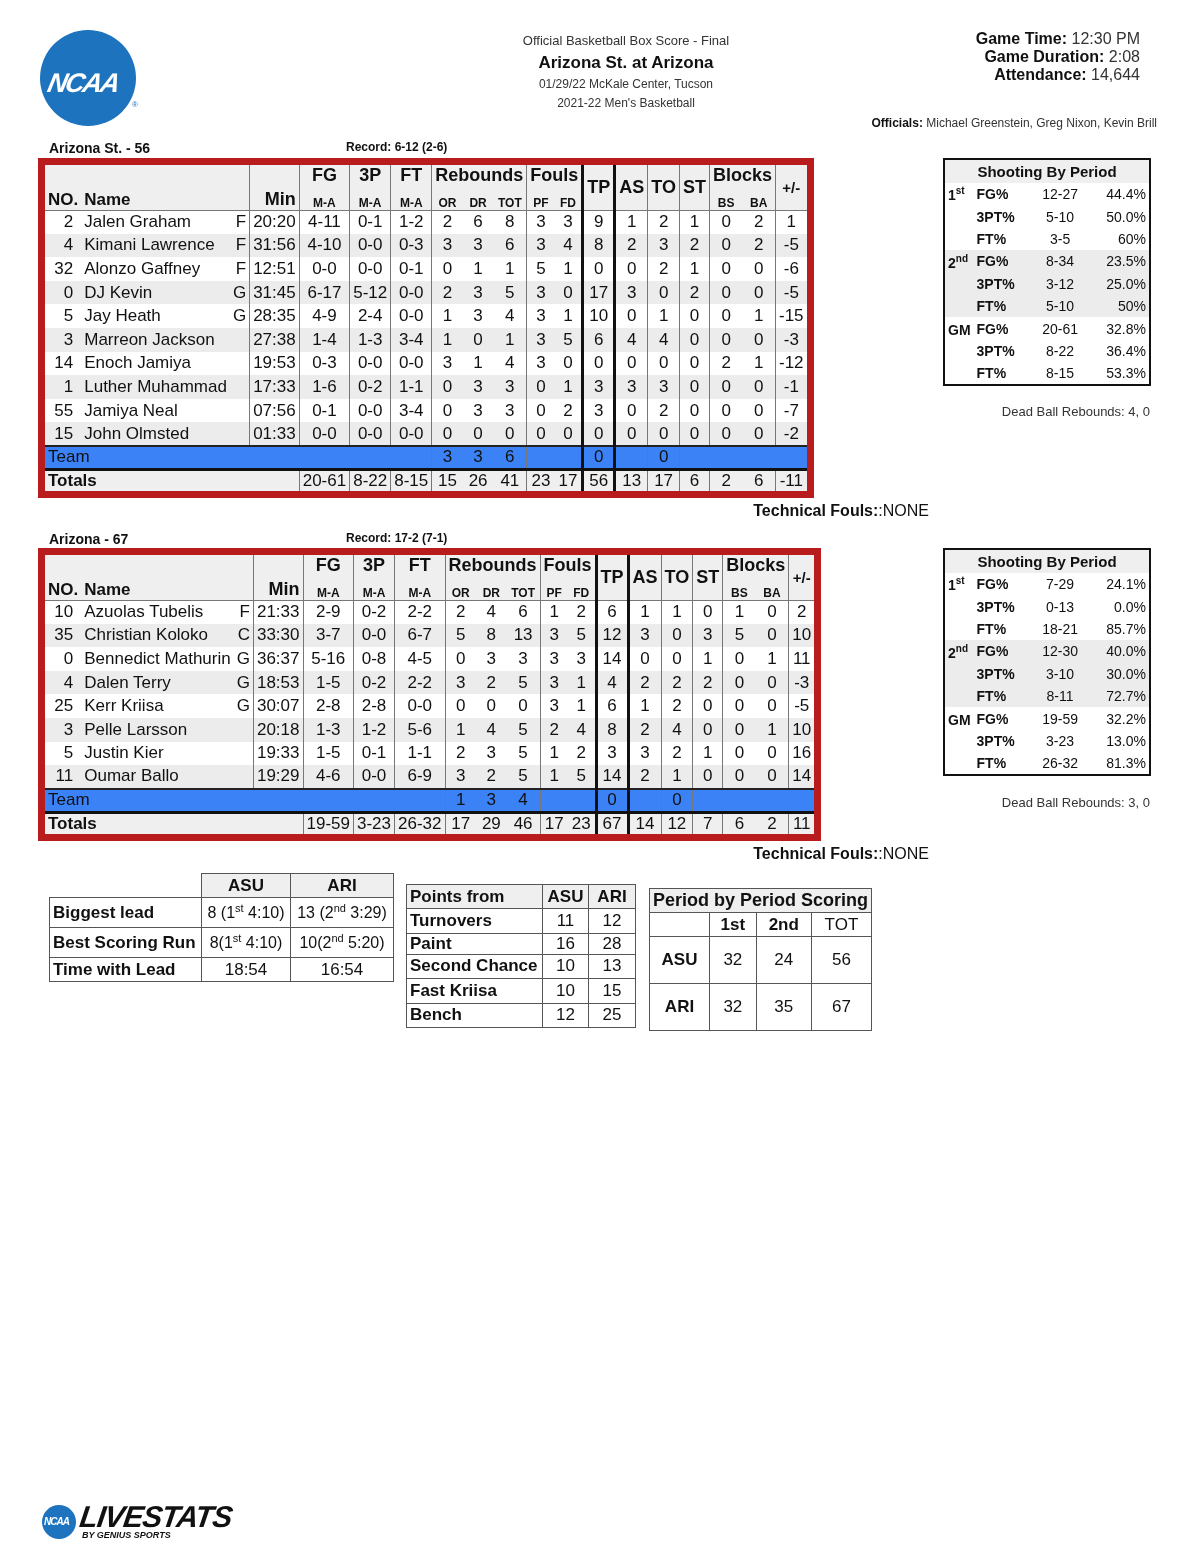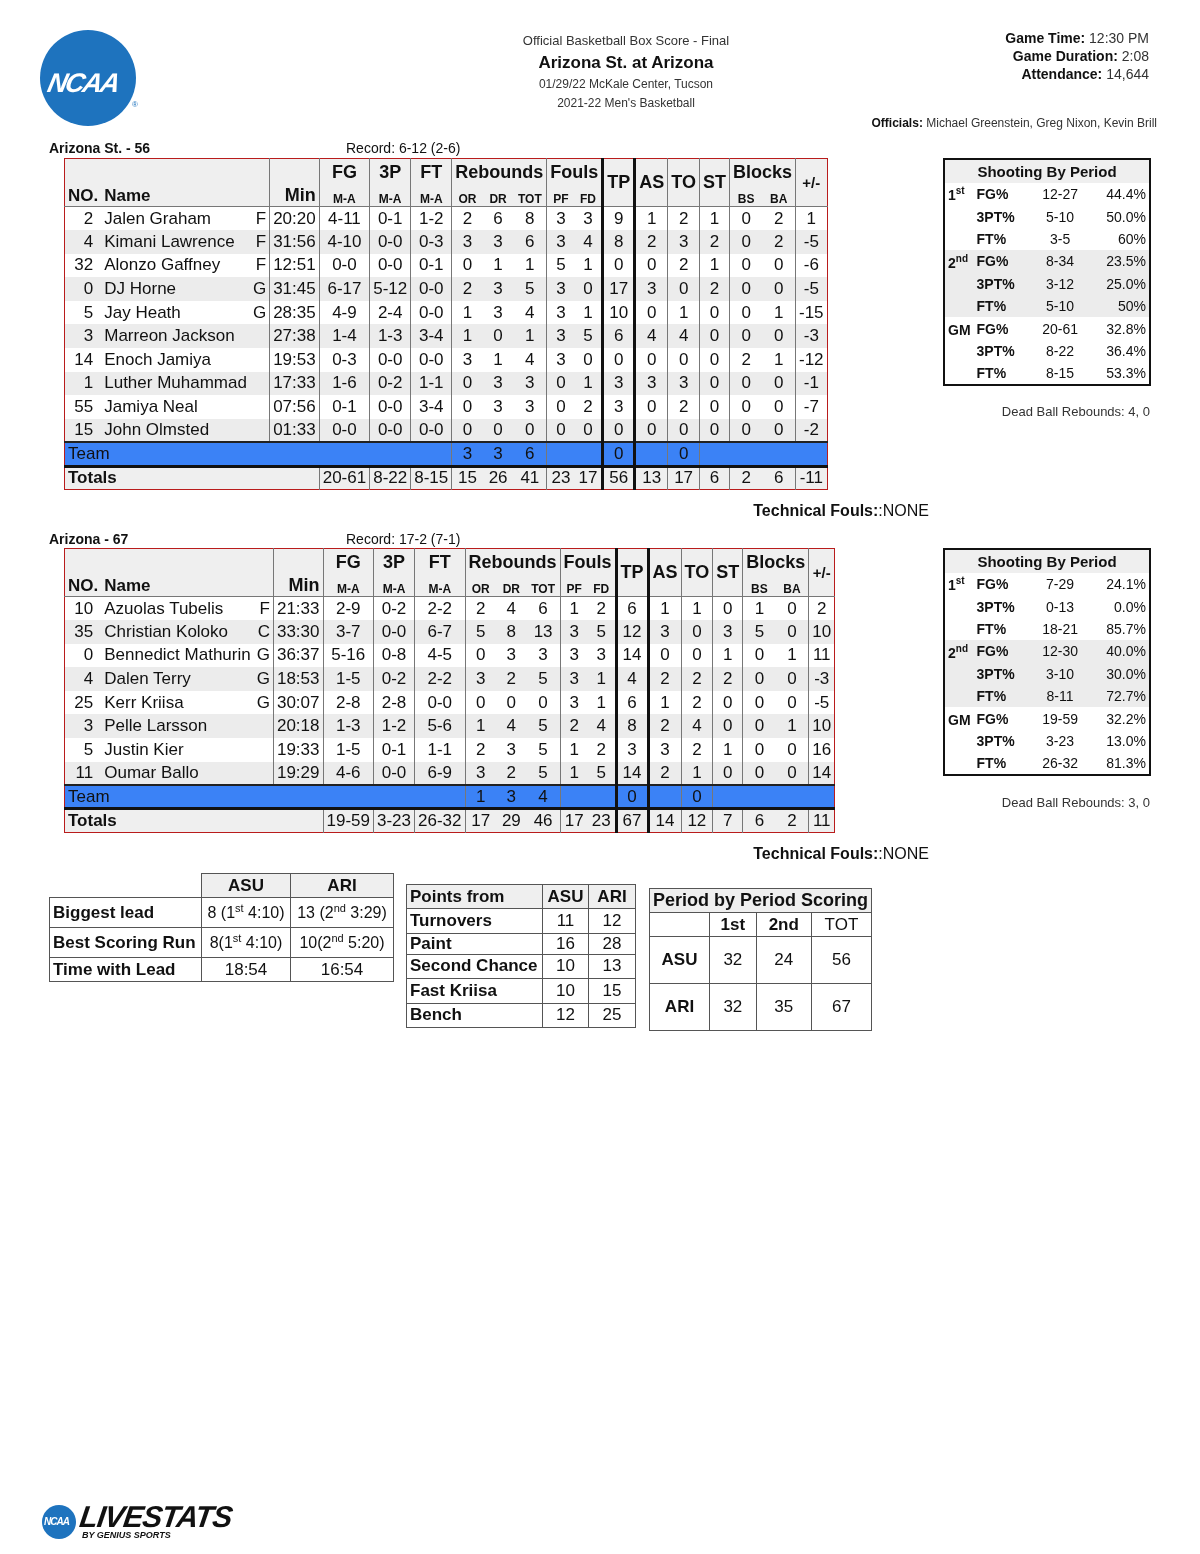--- a/index.html
+++ b/index.html
@@ -12,32 +12,32 @@
 
   
   #logo { left: 40px; top: 30px; width: 96px; height: 96px; border-radius: 50%; background: #1e73be; }
   #logo span { position: absolute; left: 8px; top: 38px; font: italic 900 27px "Liberation Sans", sans-serif; color: #fff; letter-spacing: -2px; transform: skewX(-12deg); }
   #logo i { position: absolute; left: 92px; top: 70px; font-size: 8px; color: #1e73be; font-style: normal; }
   .center-hdr { left: 426px; width: 400px; text-align: center; }
   #hdr-sub { top: 33px; font-size: 13px; color: #333; }
   #hdr-title { top: 53px; font-size: 17px; font-weight: bold; }
   #hdr-venue { top: 77px; font-size: 12px; color: #333; }
   #hdr-season { top: 96px; font-size: 12px; color: #333; }
-  .meta { right: 51px; font-size: 14px; text-align: right; color: #333; }
+  .meta { right: 60px; font-size: 16px; text-align: right; color: #333; }
   .meta b { color: #111; }
   #meta-time { top: 30px; } #meta-dur { top: 48px; } #meta-att { top: 66px; }
   #officials { top: 116px; right: 43px; font-size: 12px; color: #333; }
   #officials b { color: #111; }
 
   
   .team-title { font-size: 14px; font-weight: bold; }
-  .team-record { font-size: 14px; font-weight: normal; }
+  .team-record { font-size: 12px; font-weight: bold; }
   table.box {
-    position: absolute; left: 64px; width: 737px; border-collapse: collapse;
-    border: 1px solid #b91c1c; font-size: 17px;
+    position: absolute; left: 38px; width: 737px; border-collapse: collapse;
+    border: 7px solid #b91c1c; font-size: 17px;
   }
   table.box td, table.box th { padding: 0 3px; height: 23.6px; white-space: nowrap; }
   table.box thead th { background: #efefef; font-weight: bold; vertical-align: bottom; }
   table.box thead tr.h1 th { height: 24px; font-size: 18px; }
   table.box thead tr.h2 th { height: 24px; }
   table.box .sm { font-size: 12px; }
   table.box tbody tr:nth-child(even) td { background: #ececec; }
   table.box tbody tr.team-row td { background: #3b82f6; border-top: 2px solid #222; }
   table.box tbody tr.tot-row td { background: #efefef; border-top: 3px solid #111; }
   .c { text-align: center; } .r { text-align: right; } .l { text-align: left; }
@@ -208,21 +208,21 @@
             <td class="c bl2">0</td>
             <td class="c bl2">0</td>
             <td class="c bl">2</td>
             <td class="c bl">1</td>
             <td class="c bl">0</td>
             <td class="c ">0</td>
             <td class="c bl">-6</td>
           </tr>
           <tr>
         <td class="num">0</td>
-        <td class="l">DJ Horne</td>
+        <td class="l">DJ Kevin</td>
         <td class="pos">G</td>
         <td class="r bl">31:45</td>
             <td class="c bl">6-17</td>
             <td class="c bl">5-12</td>
             <td class="c bl">0-0</td>
             <td class="c bl">2</td>
             <td class="c ">3</td>
             <td class="c ">5</td>
             <td class="c bl">3</td>
             <td class="c ">0</td>

